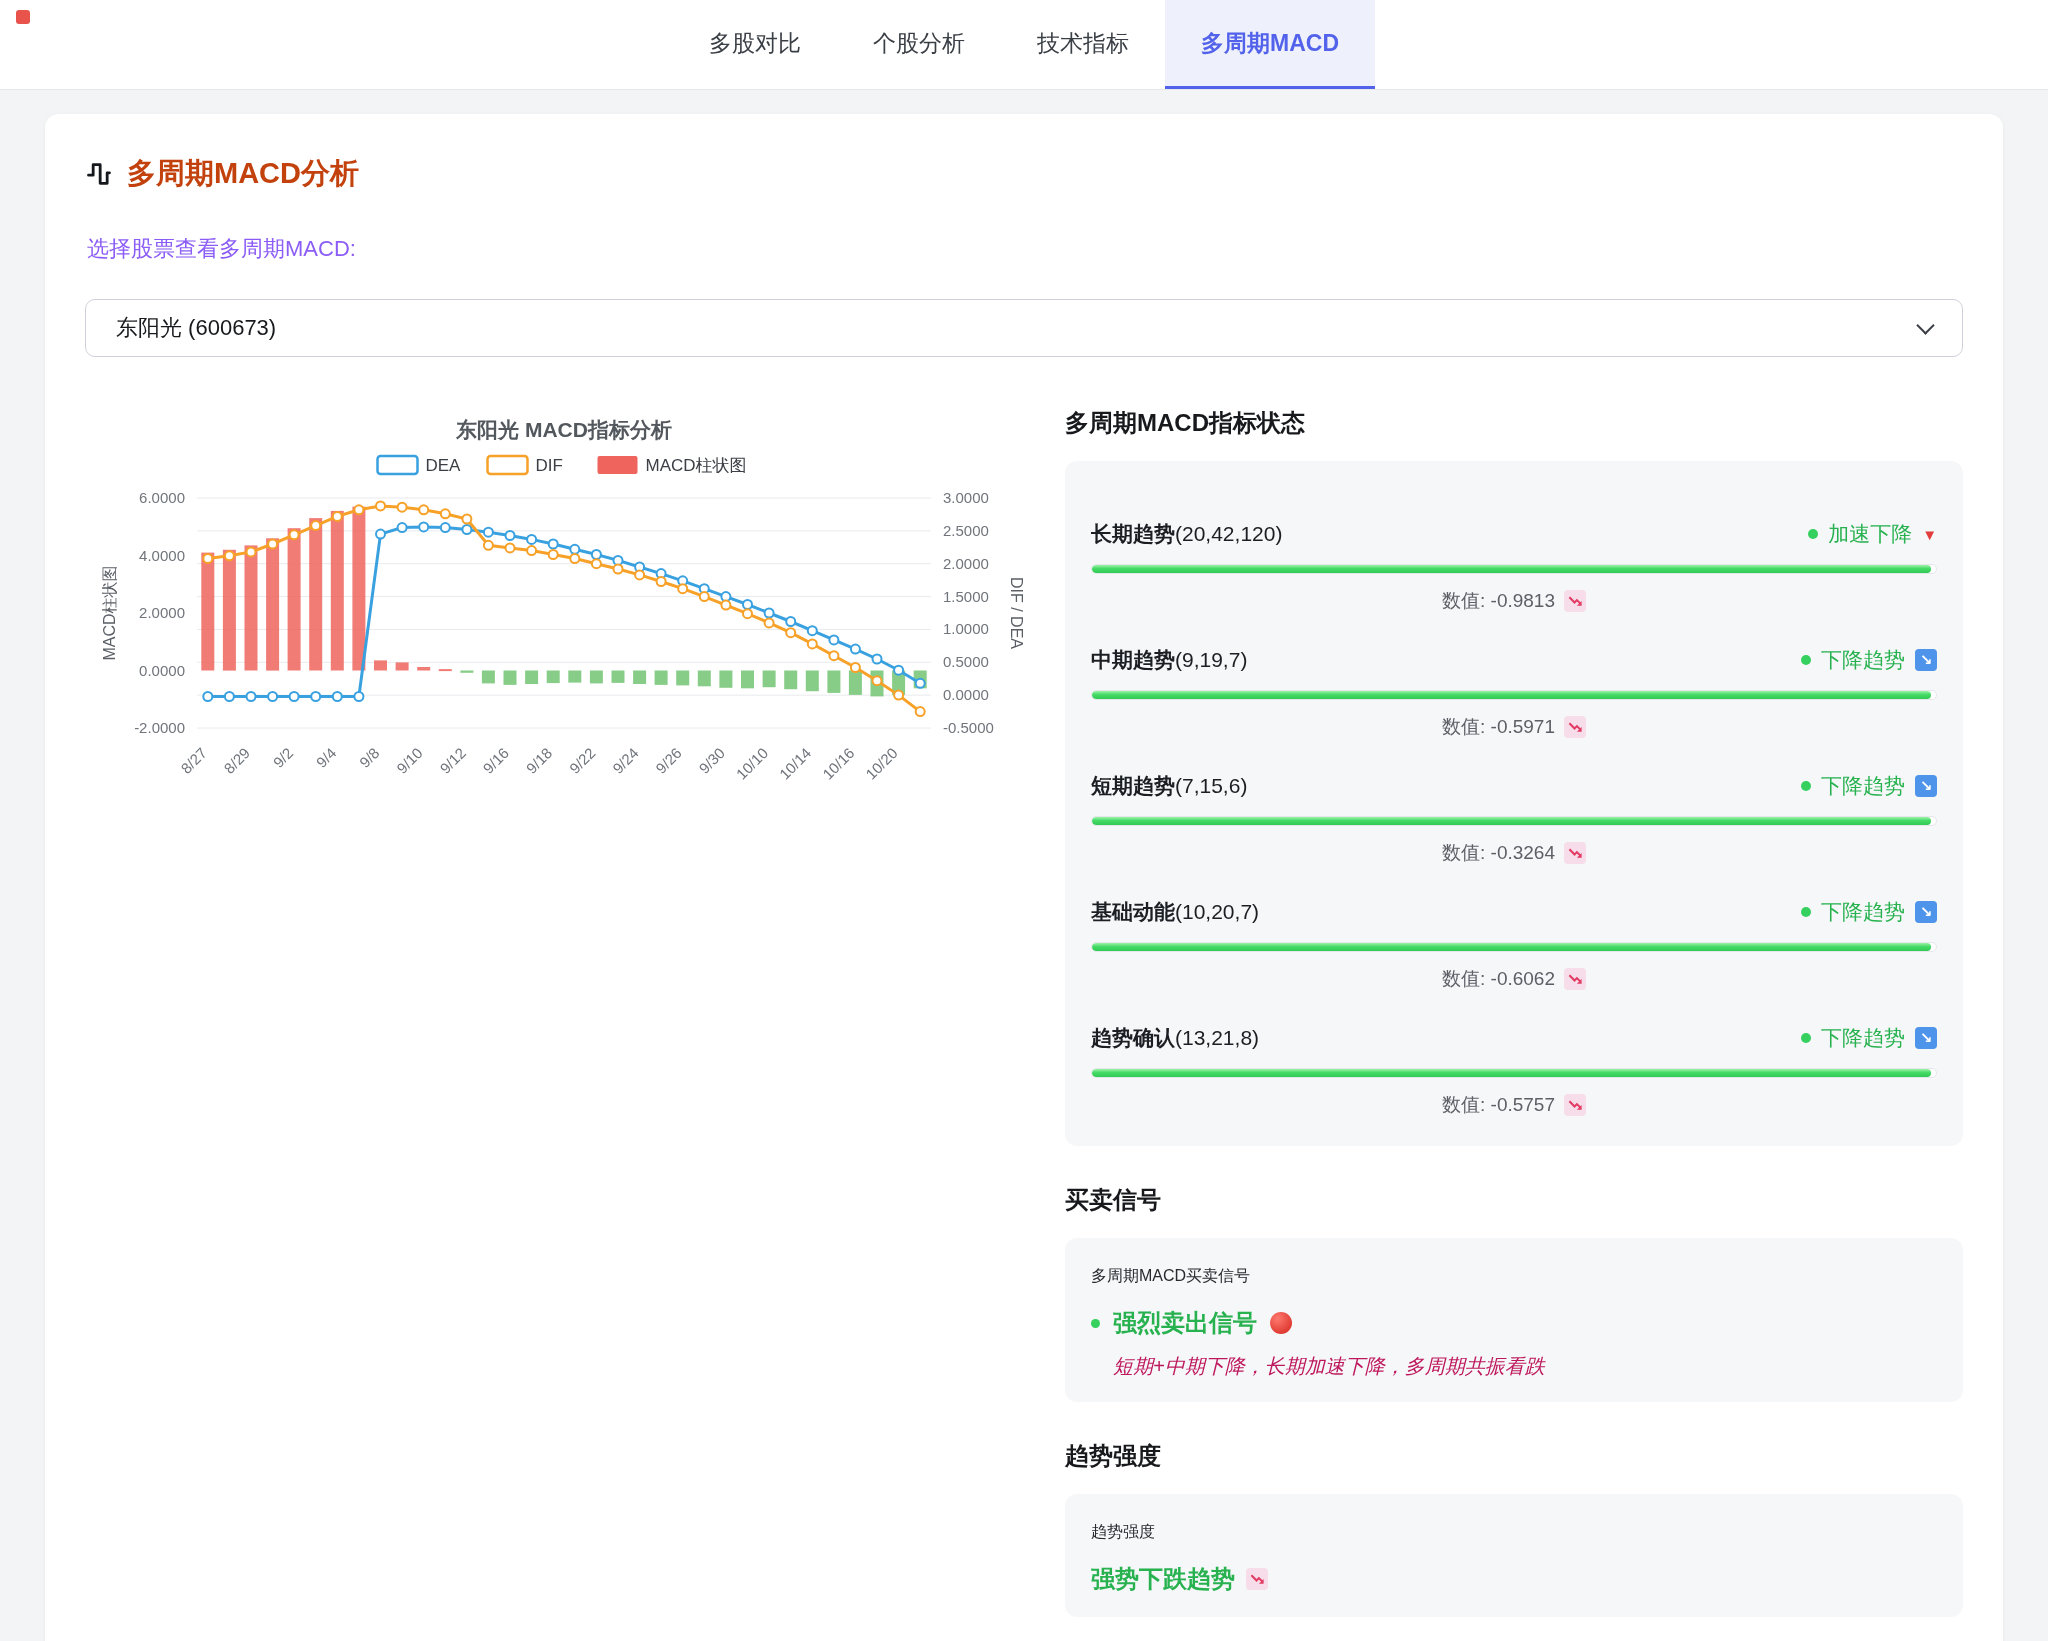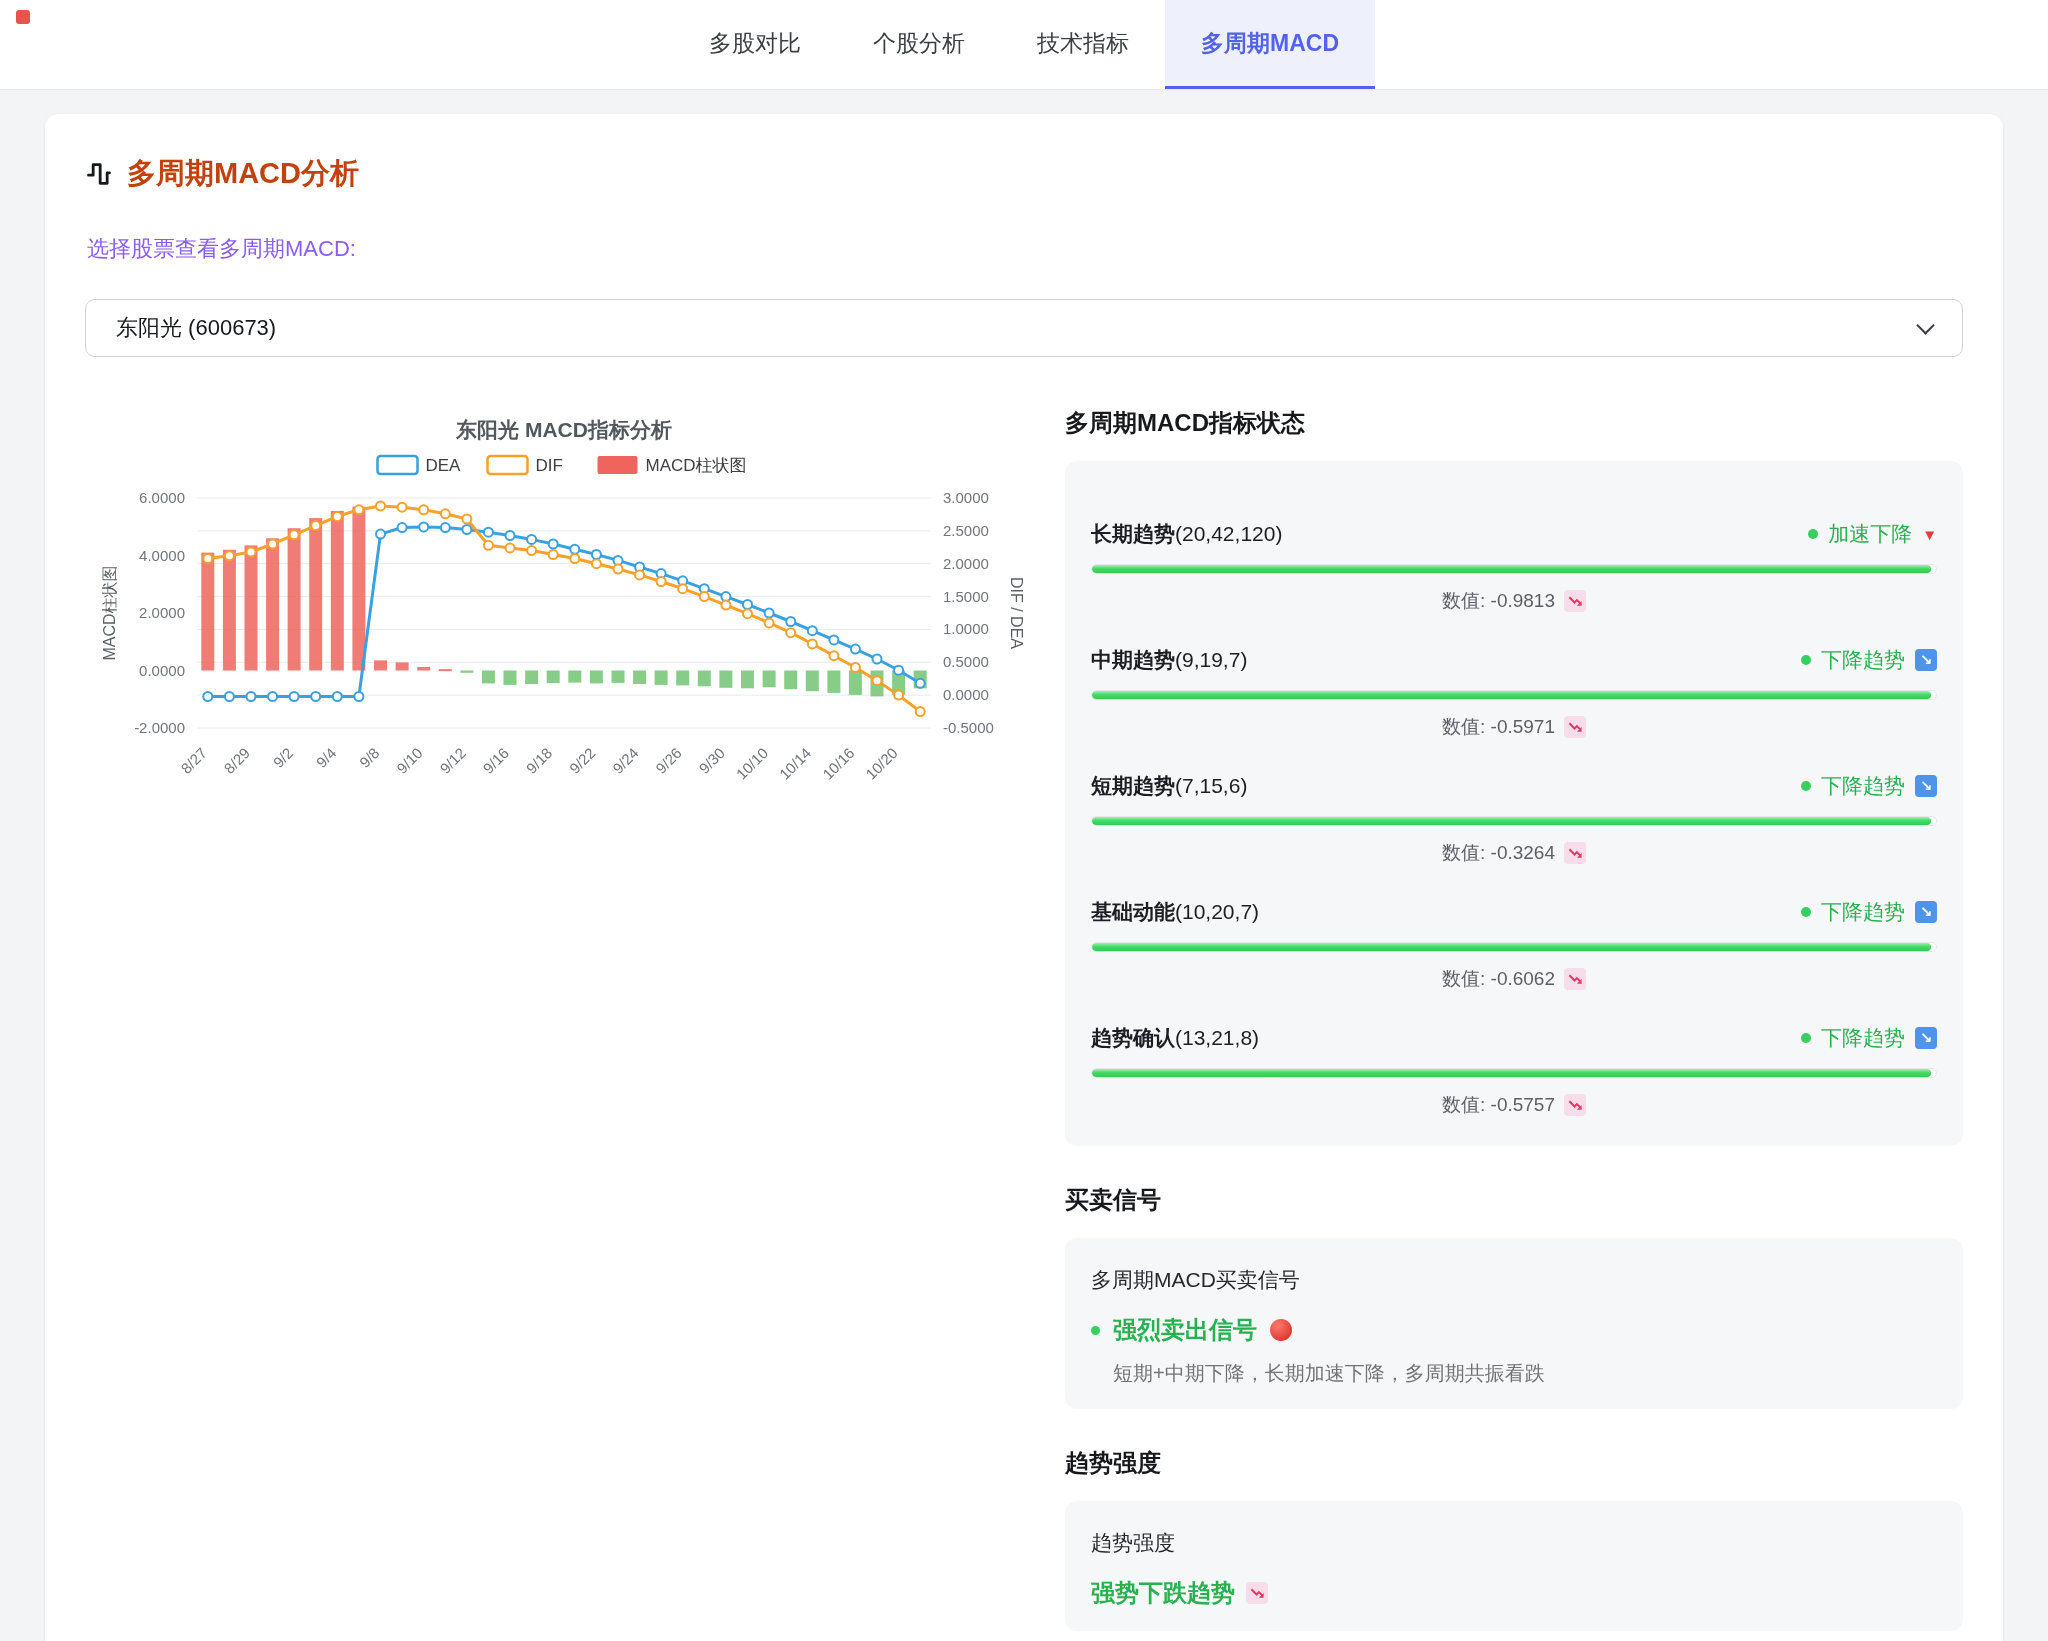--- a/index.html
+++ b/index.html
@@ -50,27 +50,27 @@
                    background:linear-gradient(180deg,#9cf3a9 0%,#46da67 45%,#2fca54 100%); }
   .ind-value { margin-top:14px; font-size:19px; color:#5c6066;
                display:flex; justify-content:center; align-items:center; gap:9px; }
   .sticon { display:inline-flex; align-items:center; justify-content:center; }
   .arrow-badge { width:22px; height:22px; border-radius:4px; background:#4d94ea; color:#fff;
                  font-size:15px; font-weight:bold; }
   .tri-down { color:#e23c3c; font-size:15px; }
   .chart-badge { width:22px; height:22px; border-radius:4px; background:#f7dde9;
                  display:inline-flex; align-items:center; justify-content:center; flex:none; }
   
-  .panel-title { font-size:21px; color:#26292e; margin-bottom:20px; }
+  .panel-title { font-size:16px; color:#26292e; margin-bottom:20px; }
   .signal-row { display:flex; align-items:center; gap:13px; margin-bottom:14px; }
   .signal-row .dot { width:9px; height:9px; }
   .signal-text, .trend-text { font-size:24px; font-weight:700; color:#27b24f; }
   .red-circle { width:22px; height:22px; border-radius:50%; flex:none;
                 background:radial-gradient(circle at 35% 30%, #ff7a6e, #df3b33 72%); }
-  .signal-desc { font-size:20px; color:#737373; padding-left:22px; }
+  .signal-desc { font-size:20px; color:#be185d; padding-left:22px;font-style:italic; }
   .trend-row { display:flex; align-items:center; gap:11px; }
 </style>
 </head>
 <body>
 
 <div class="topbar">
   <span class="logo-dot"></span>
   <nav class="tabs">
     <div class="tab">多股对比</div>
     <div class="tab">个股分析</div>

